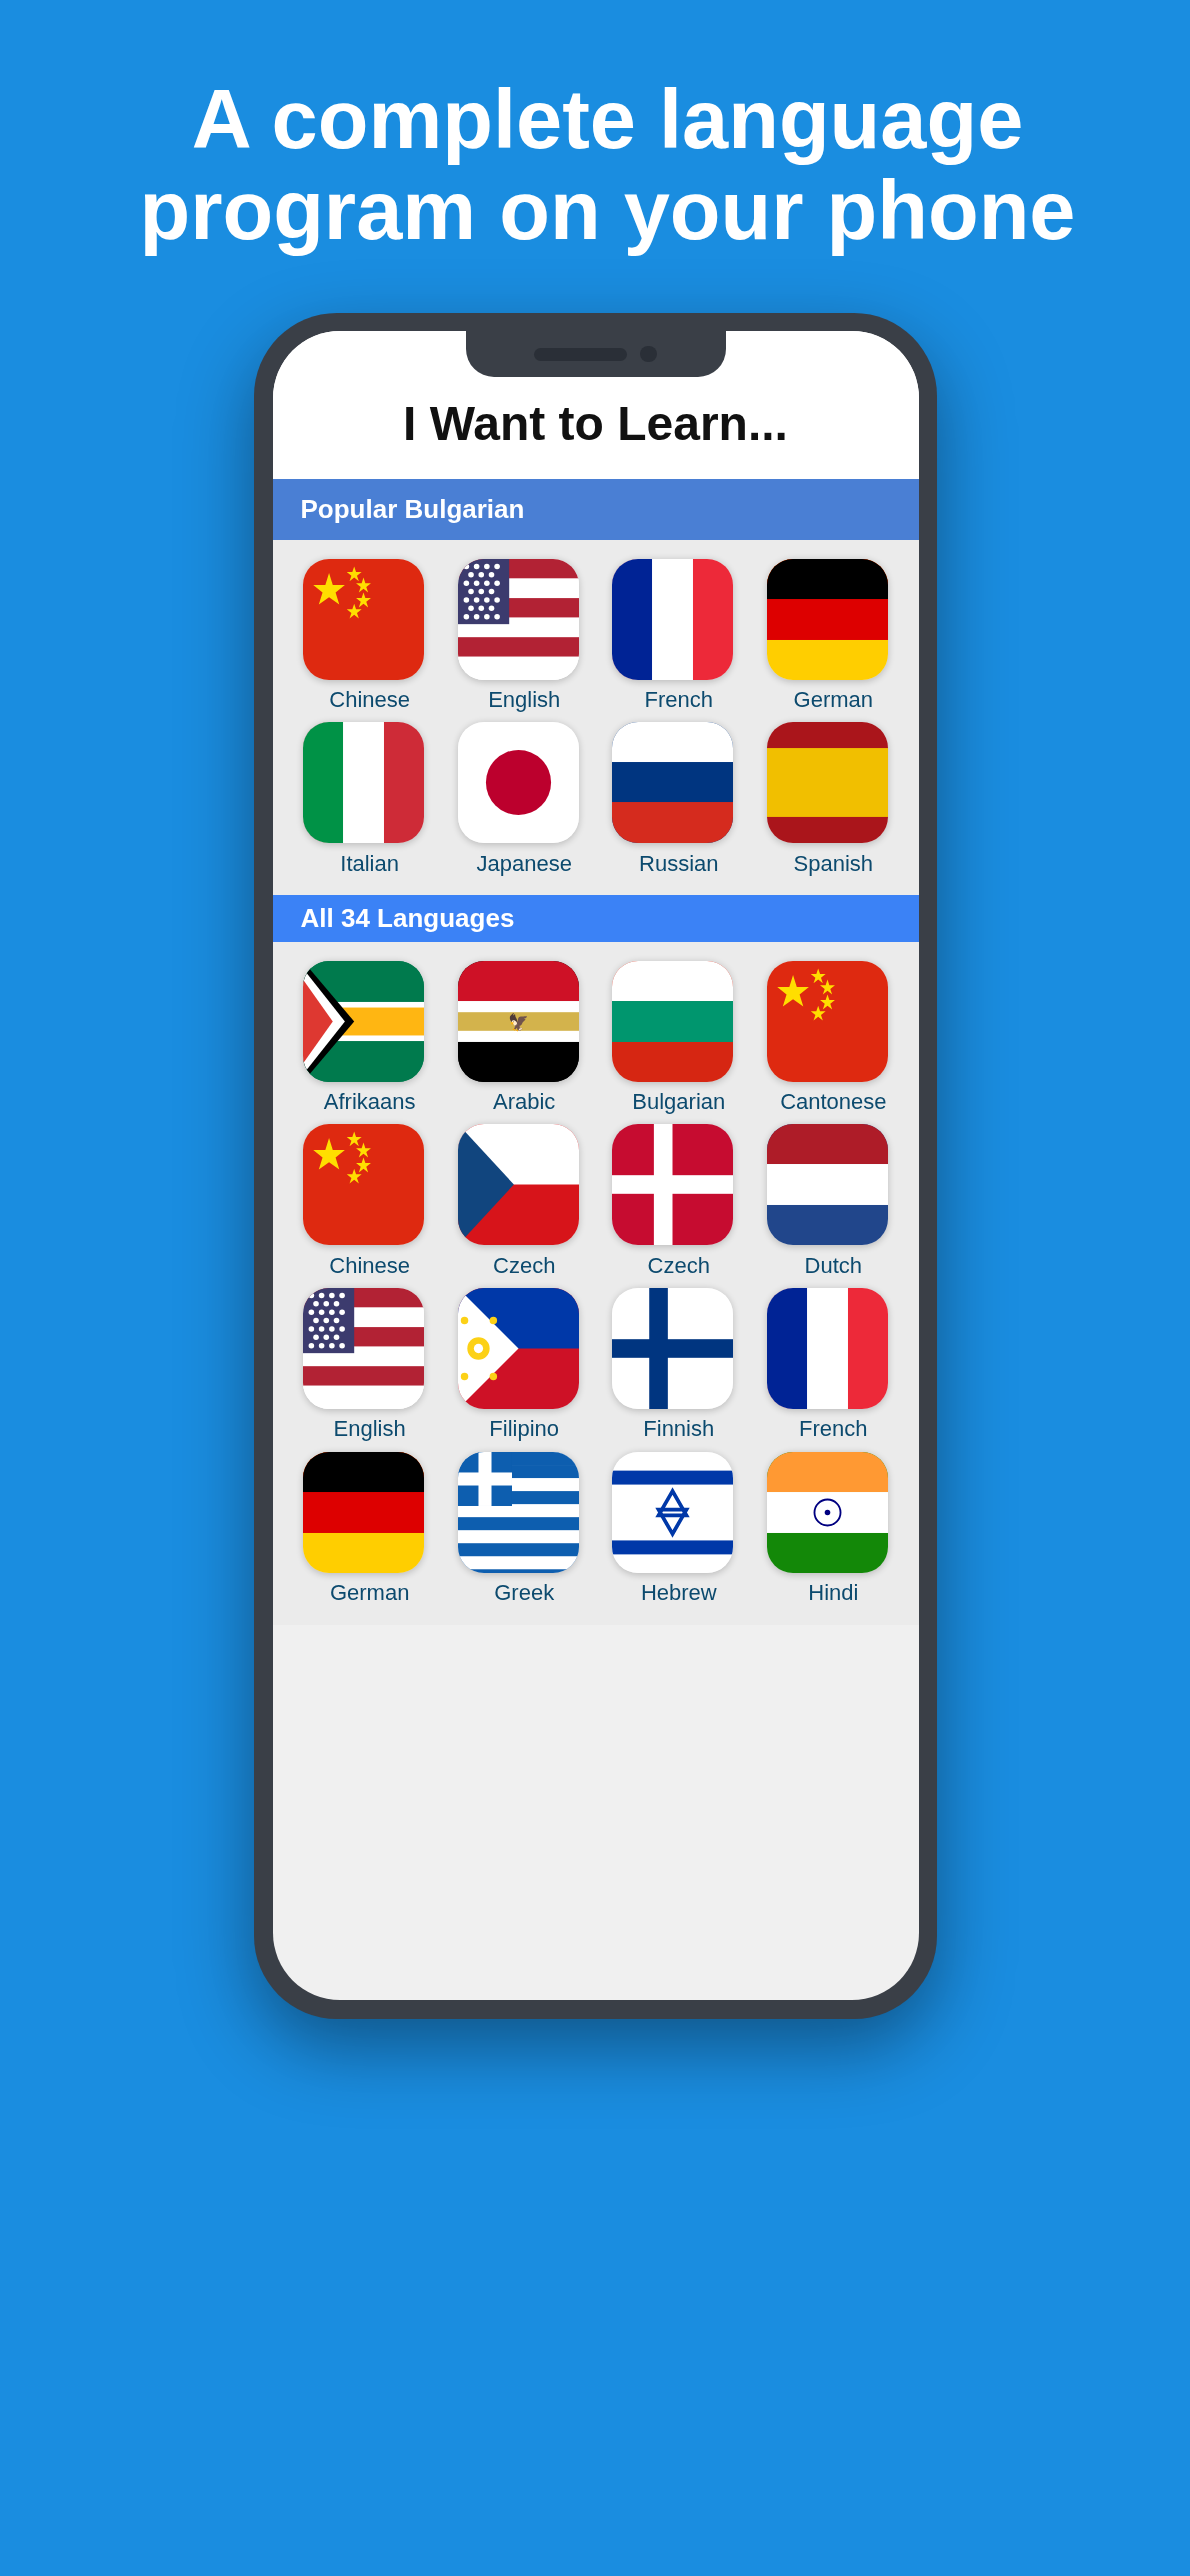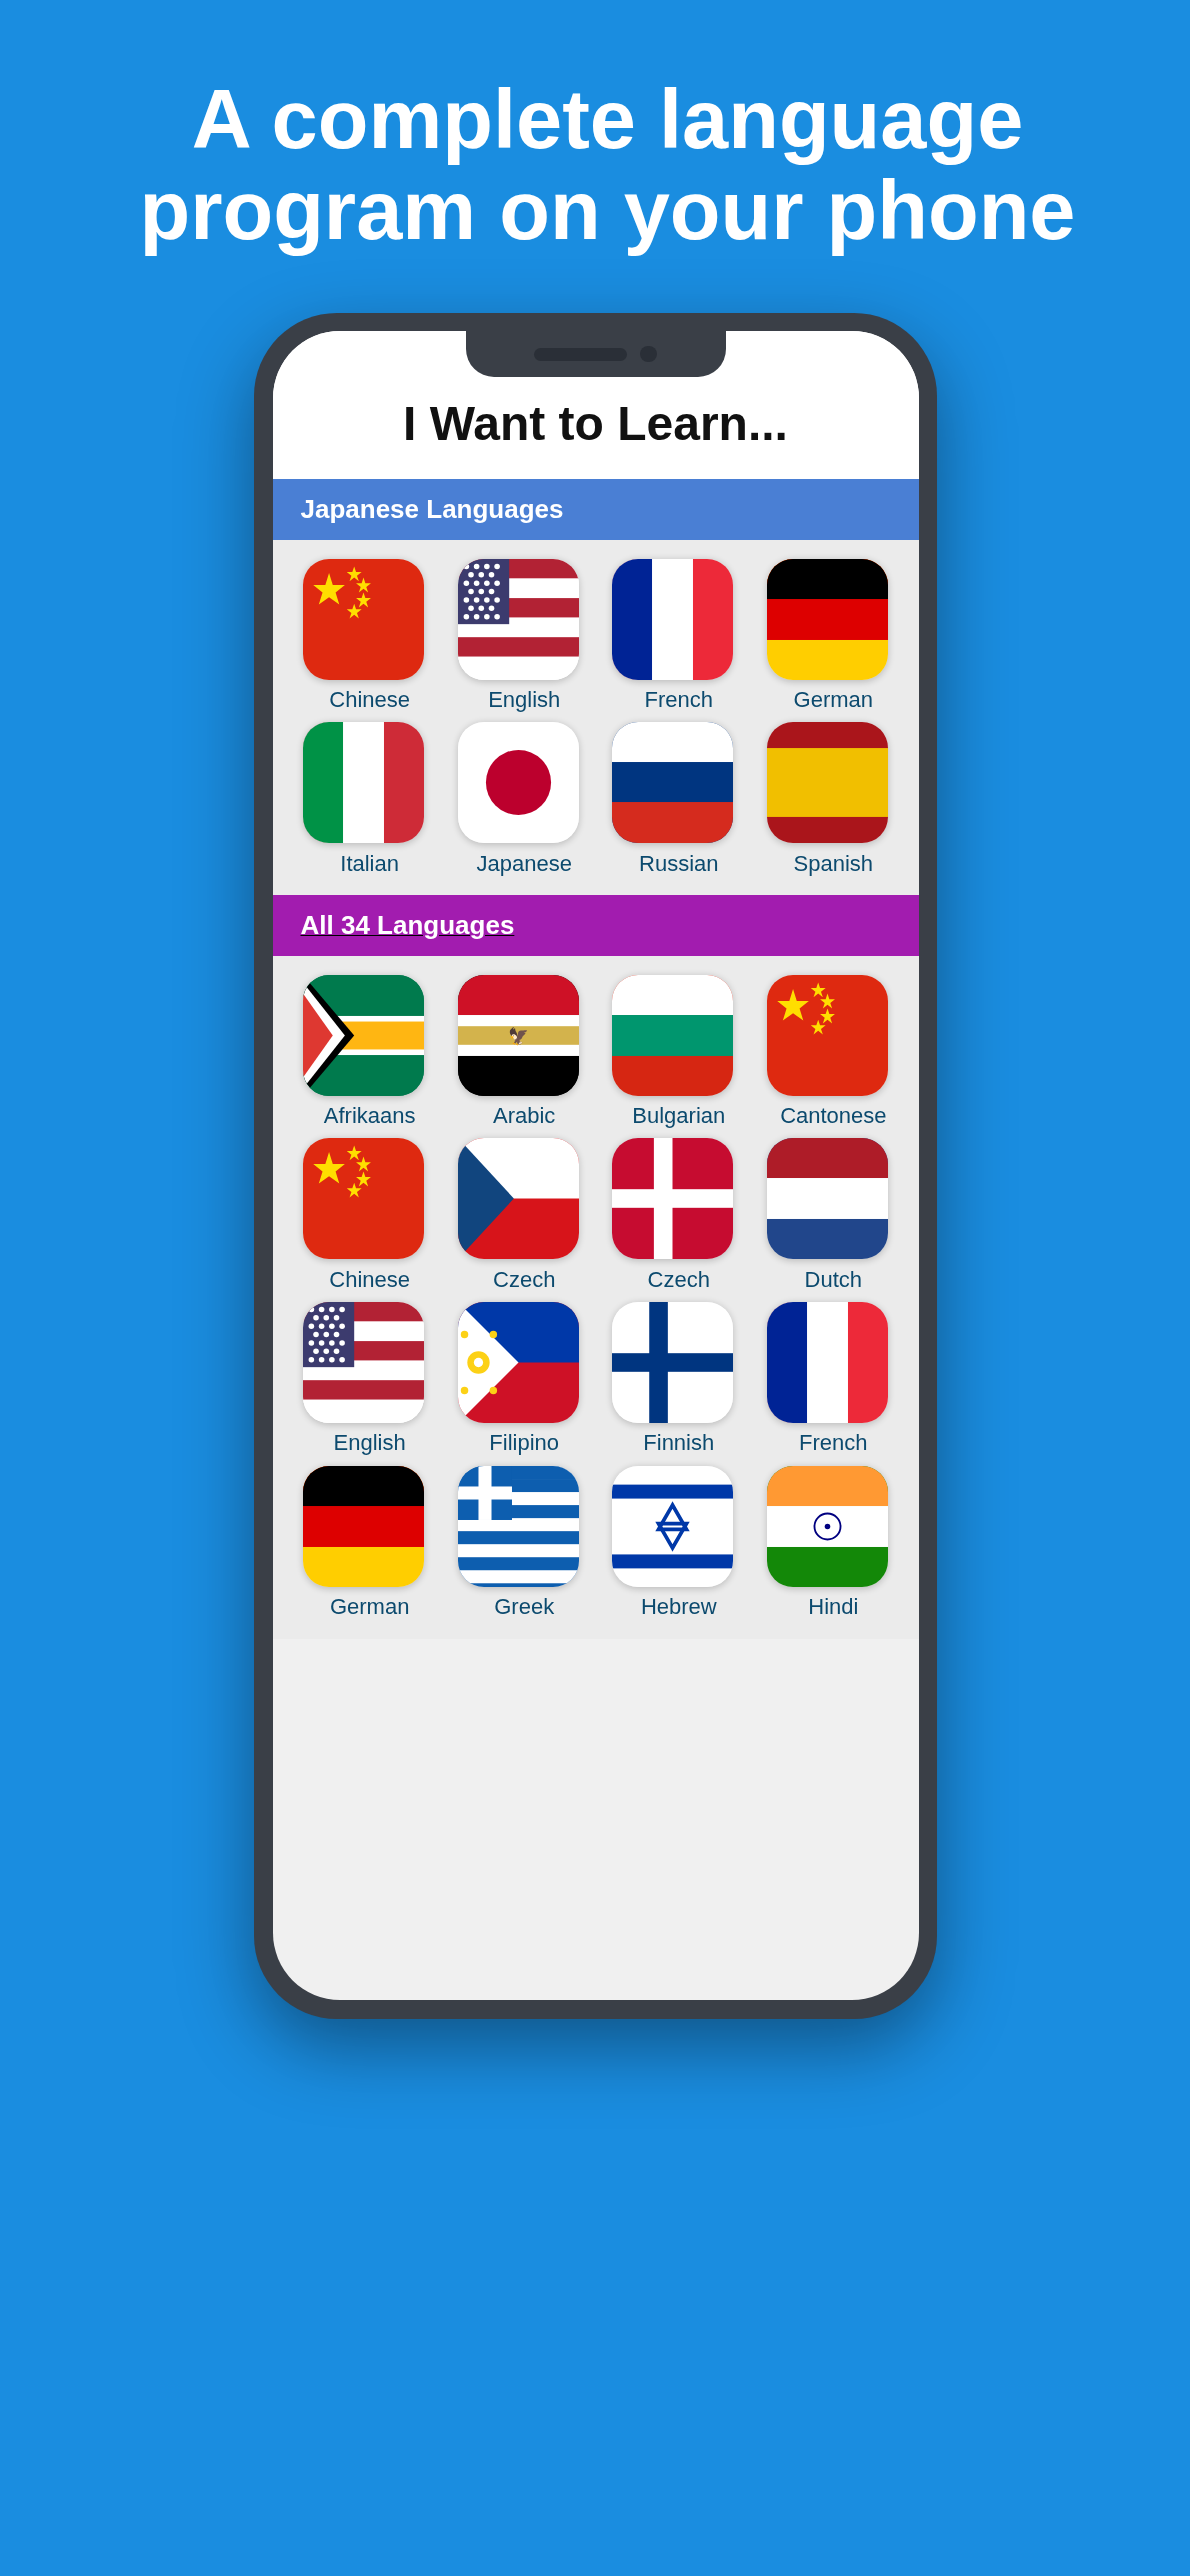--- a/index.html
+++ b/index.html
@@ -107,44 +107,43 @@
       height: 100%;
     }
     .lang-name {
       font-size: 22px;
       color: #0c4a6e;
       font-weight: 400;
       margin-left: 12px;
     }
 
     .section-all-header {
-      background: #a21caf;
-      padding: 15px 28px;
-      text-decoration: underline;
+      background: #3b82f6;
+      padding: 8px 28px;
     }
   </style>
 </head>
 <body>
 
 <div>
   <div class="hero-text">A complete language program on your phone</div>
 </div>
 
 <div class="phone-wrapper">
   <div class="phone-notch-bar">
     <div class="notch-speaker"></div>
     <div class="notch-camera"></div>
   </div>
   <div class="phone-screen">
     <div class="screen-header">
       <div class="screen-title">I Want to Learn...</div>
     </div>
 
     <div class="section-header">
-      <span class="section-label">Japanese Languages</span>
+      <span class="section-label">Popular Bulgarian</span>
     </div>
 
     <div class="languages-grid">
 
       <div class="lang-item">
         <div class="flag-icon">
           <svg viewBox="0 0 130 130" xmlns="http://www.w3.org/2000/svg">
             <rect width="130" height="130" fill="#de2910"></rect>
             <polygon points="28,15 32,28 45,28 35,36 39,49 28,41 17,49 21,36 11,28 24,28" fill="#ffde00"></polygon>
             <polygon points="55,8 57,14 63,14 58,18 60,24 55,20 50,24 52,18 47,14 53,14" fill="#ffde00"></polygon>

